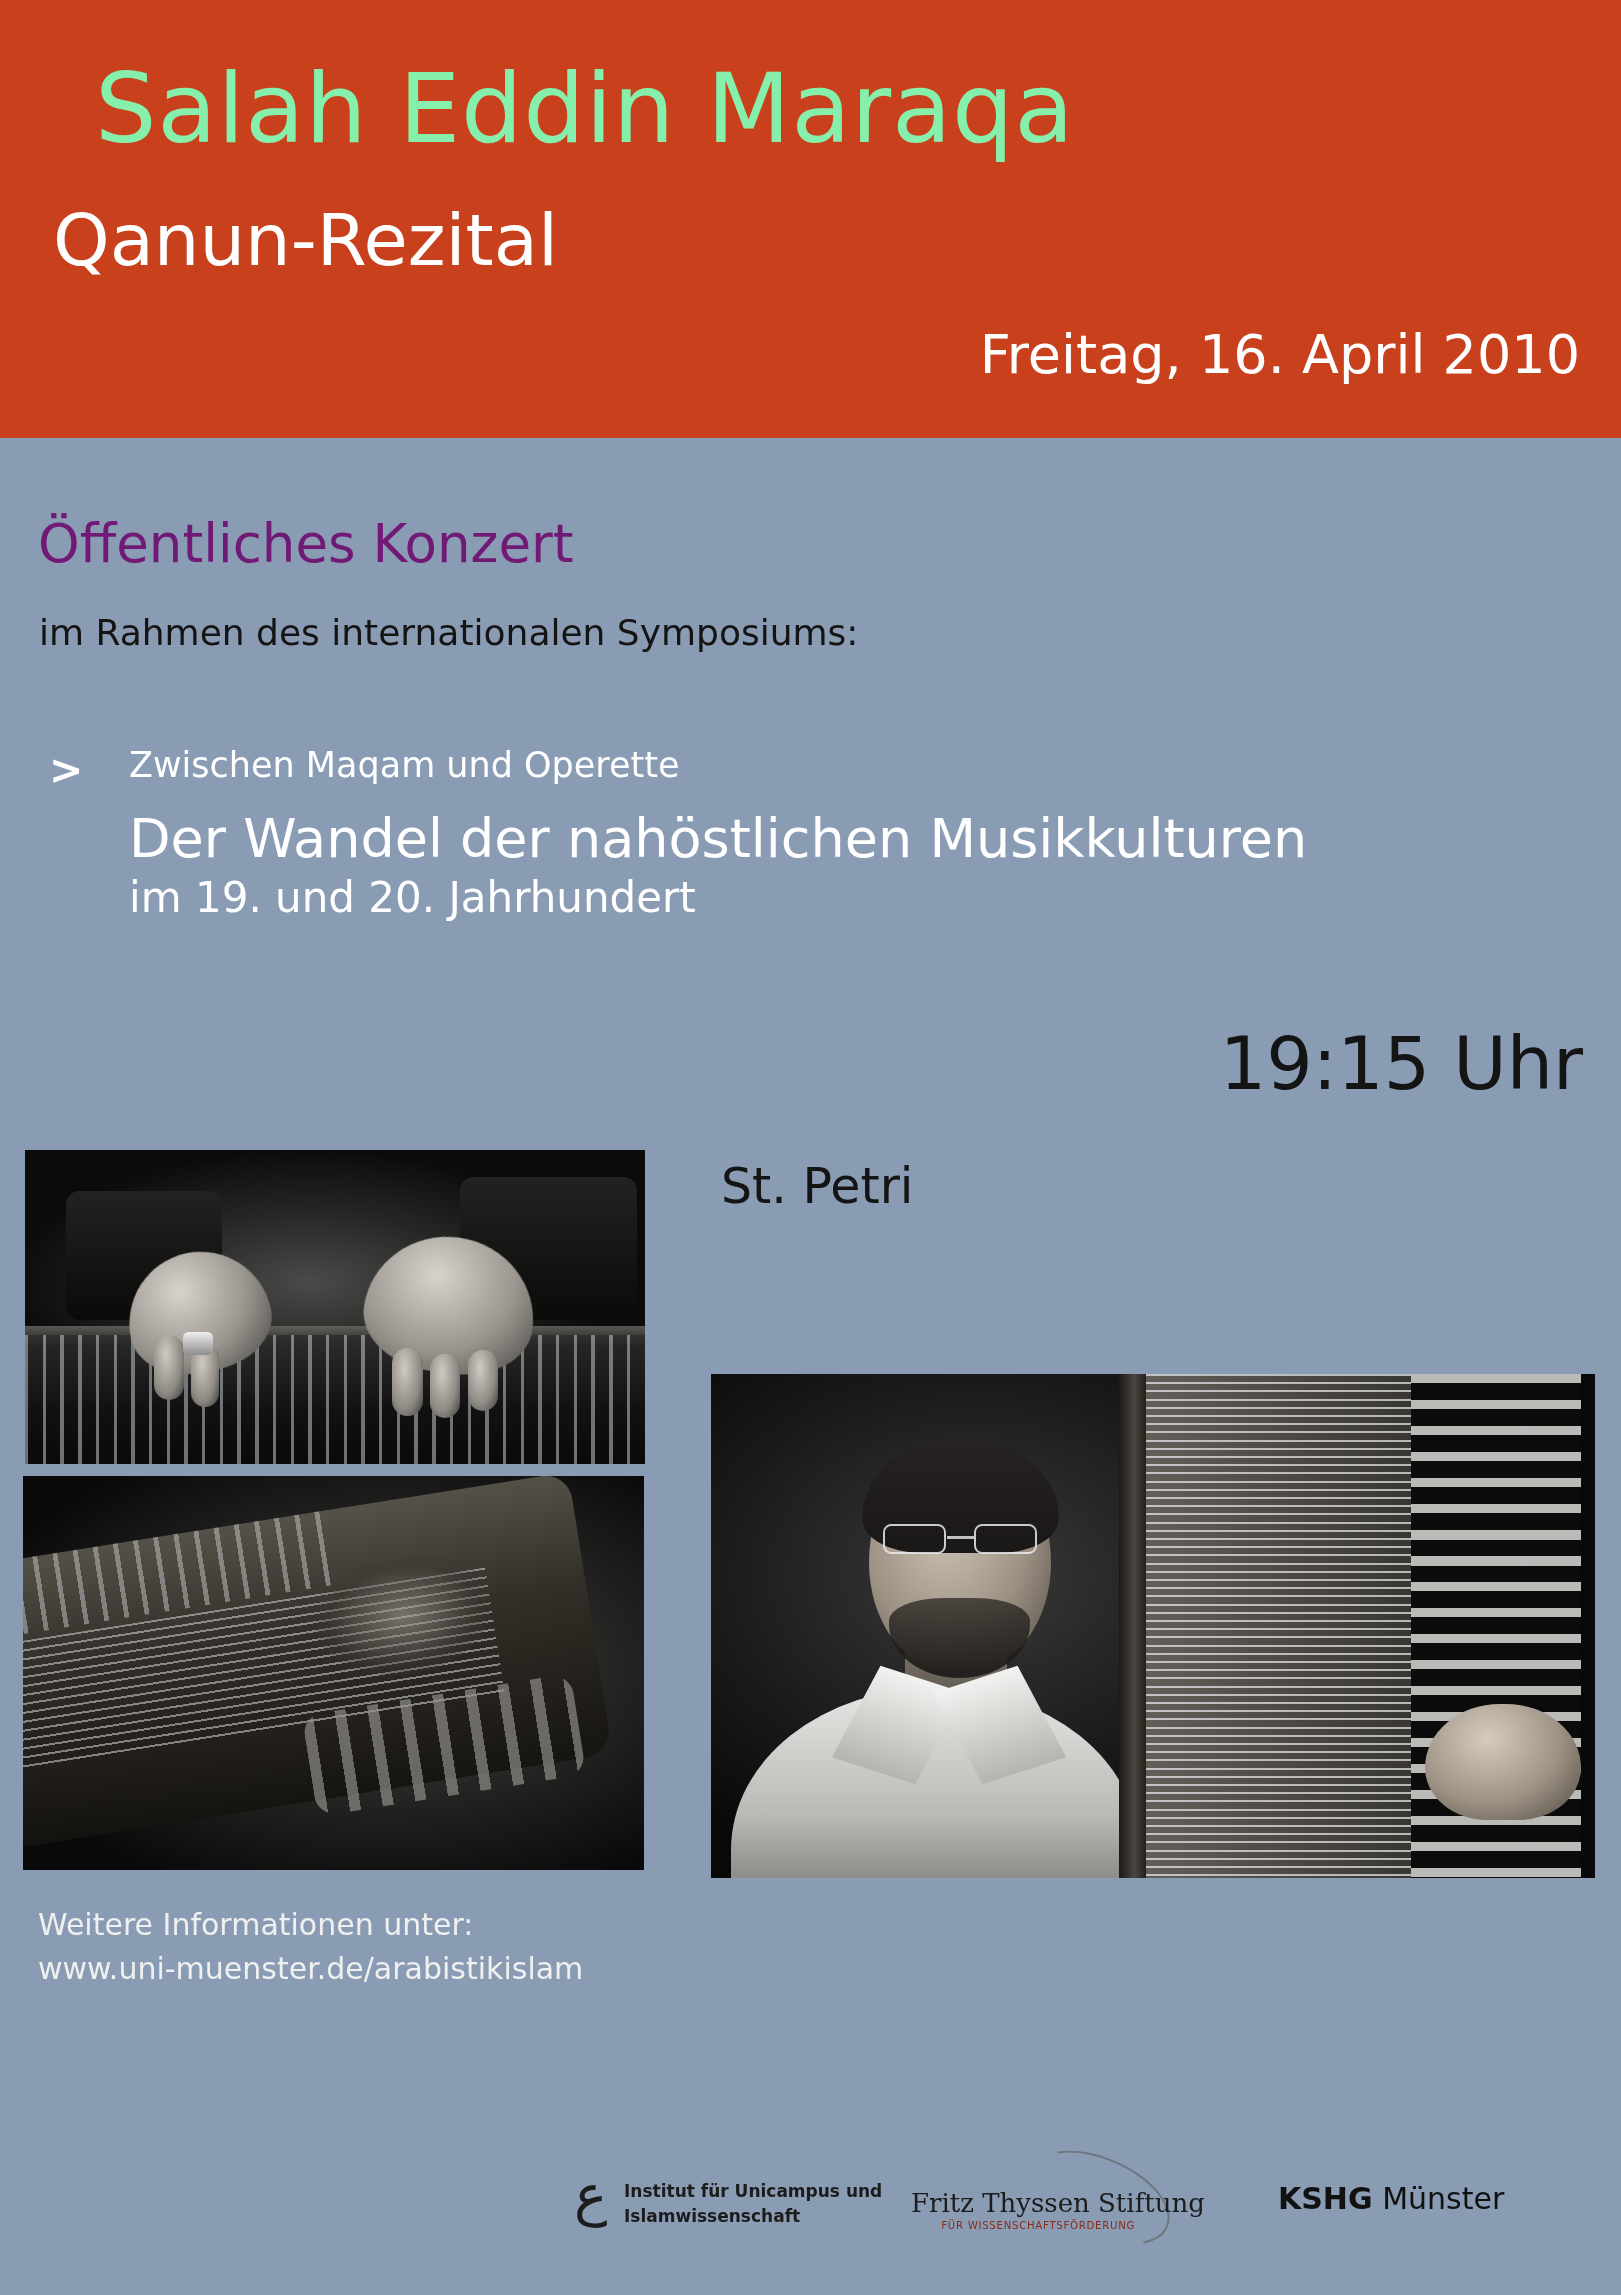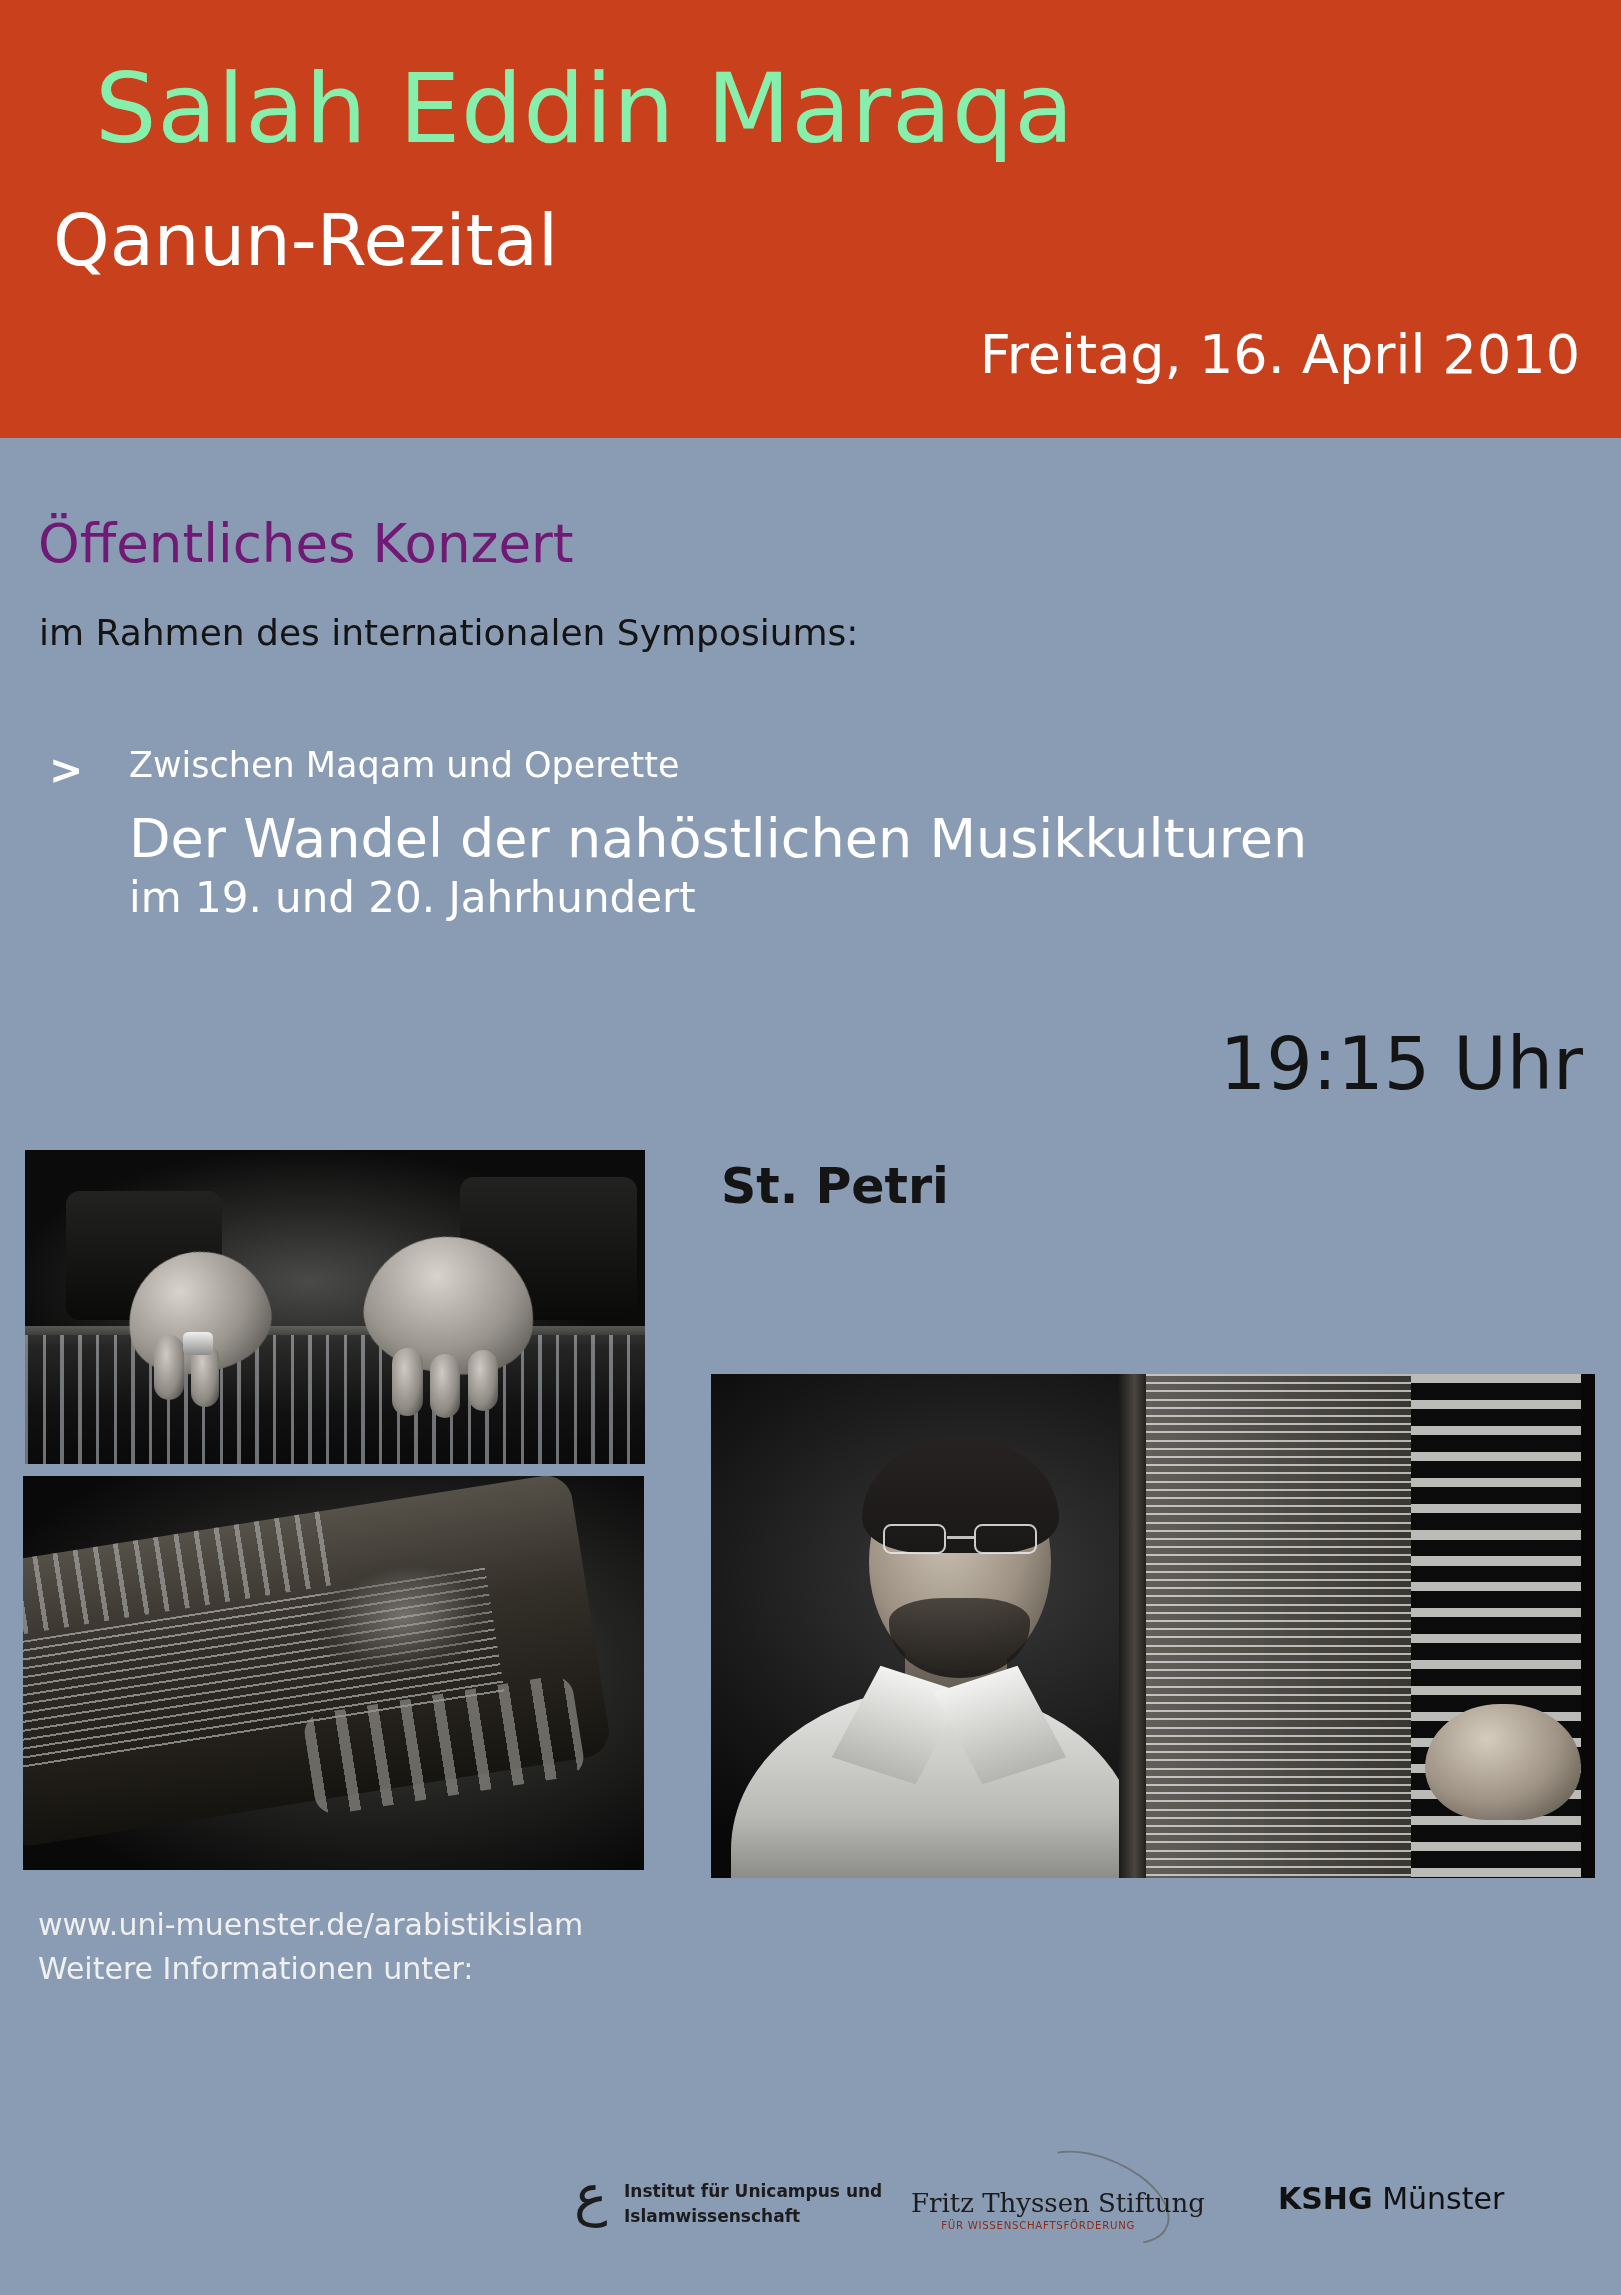--- a/index.html
+++ b/index.html
@@ -104,21 +104,21 @@
     white-space: nowrap;
   }
   .venue {
     position: absolute;
     left: 721px;
     top: 1156px;
     font-size: 49px;
     color: #141414;
     line-height: 1.28;
   }
-  .venue span { display: block; white-space: nowrap; font-weight: bold; }
+  .venue span { display: block; white-space: nowrap; }
 
   
   .photo {
     position: absolute;
     background: #070707;
     overflow: hidden;
   }
   .photo-hands {
     left: 24.5px;
     top: 1150px;
@@ -509,22 +509,22 @@
     <b></b>
     <i class="r"></i>
   </div>
   <div class="qanun-frame"></div>
   <div class="qanun-panel"></div>
   <div class="qanun-levers"></div>
   <div class="port-hand"></div>
 </div>
 
 <div class="info">
+  <span>Weitere Informationen unter:</span>
   <span>www.uni-muenster.de/arabistikislam</span>
-  <span>Weitere Informationen unter:</span>
 </div>
 
 <div class="logos">
 
 
   <div class="logo logo-arabistik">
     <div class="arab-glyph">ع</div>
     <div class="arab-text">
       <span>Institut für Unicampus und</span>
       <span>Islamwissenschaft</span>

